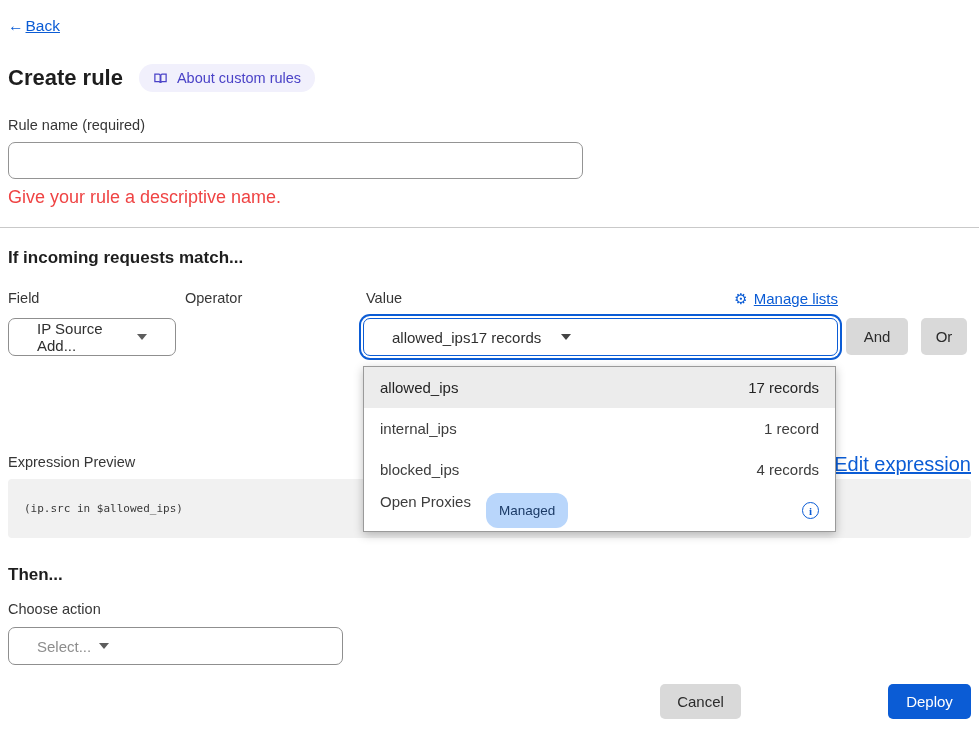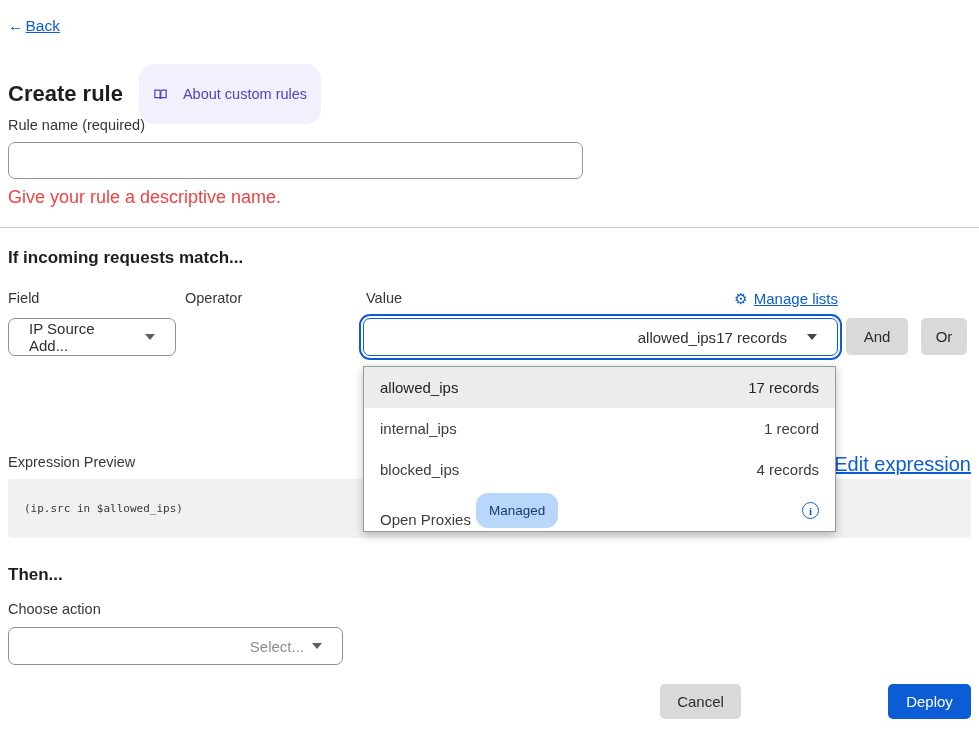--- a/index.html
+++ b/index.html
@@ -12,50 +12,50 @@
   body{margin:0;background:#fff;font-family:"Liberation Sans","DejaVu Sans",sans-serif;color:#2b2b2b;}
   .page{position:relative;width:979px;height:739px;background:#fff;overflow:hidden;}
 
   
   .back{position:absolute;left:8px;top:17px;font-size:15.5px;color:var(--accent);display:flex;align-items:center;gap:2px;cursor:pointer;text-decoration:none;}
   .back .label{text-decoration:underline;}
 
   
   .title-row{position:absolute;left:8px;top:64px;display:flex;align-items:center;gap:16px;}
   .page-title{margin:0;font-size:22px;font-weight:700;color:var(--text-dark);}
-  .badge-link{display:inline-flex;align-items:center;gap:15px;background:#f1f0fc;color:#4a42c7;border-radius:15px;padding:22px 14px;font-size:14.5px;cursor:pointer;}
+  .badge-link{display:inline-flex;align-items:center;gap:9px;background:#f1f0fc;color:#4a42c7;border-radius:15px;padding:6px 14px;font-size:14.5px;cursor:pointer;}
   .badge-link svg{width:15px;height:15px;stroke:#4a42c7;fill:none;stroke-width:2;}
 
   .form-label{position:absolute;font-size:14.5px;color:var(--text-mid);}
   .rule-name-input{position:absolute;left:8px;top:142px;width:575px;height:37px;border:1px solid #949494;border-radius:7px;font-size:15px;padding:0 10px;outline:none;background:#fff;}
   .helper{position:absolute;left:8px;top:187px;font-size:18px;color:#ef4444;}
 
   .divider{position:absolute;left:0;top:227px;width:979px;height:1px;background:#c9c9c9;}
 
   .section-heading{position:absolute;margin:0;font-size:17px;font-weight:700;color:var(--text-dark);}
 
   
-  .select{position:absolute;height:38px;border:1px solid var(--border-gray);border-radius:7px;background:#fff;display:flex;align-items:center;justify-content:flex-end;padding:0 20px;font-size:15px;color:#2f2f2f;cursor:pointer;}
+  .select{position:absolute;height:38px;border:1px solid var(--border-gray);border-radius:7px;background:#fff;display:flex;align-items:center;justify-content:flex-start;padding:0 28px;font-size:15px;color:#2f2f2f;cursor:pointer;}
   .caret{width:0;height:0;border-left:5px solid transparent;border-right:5px solid transparent;border-top:6px solid #5d5d5d;flex:none;margin-left:8px;}
   .select-right{display:flex;align-items:center;gap:12px;}
 
   .value-select{border:1px solid var(--accent);box-shadow:0 0 0 2px #fff,0 0 0 4px var(--accent);}
   .value-select .caret{border-top-color:#444;}
 
   .manage-lists{position:absolute;top:290px;right:141px;font-size:15px;color:var(--accent);display:flex;align-items:center;gap:6px;cursor:pointer;text-decoration:none;}
   .manage-lists .label{text-decoration:underline;}
   .gear{font-size:15px;line-height:1;}
 
   .gray-btn{position:absolute;height:37px;background:#d9d9d9;border:none;border-radius:5px;font-size:15px;color:#2b2b2b;font-family:inherit;display:flex;align-items:center;justify-content:center;cursor:pointer;}
 
   
   .dropdown{position:absolute;left:363px;top:366px;width:473px;background:#fff;border:1px solid #9a9a9a;box-shadow:0 3px 9px rgba(0,0,0,.25);z-index:5;}
   .dd-row{height:41px;display:flex;align-items:center;justify-content:space-between;padding:0 16px;font-size:15px;color:#3d3d3d;cursor:pointer;}
   .dd-row.highlighted{background:#ececec;color:#242424;}
-  .dd-left{display:flex;align-items:flex-end;gap:5px;}
+  .dd-left{display:flex;align-items:flex-start;gap:15px;}
   .managed-badge{background:#b9d6fb;color:#1b3a66;border-radius:12px;padding:10px 13px;font-size:13.5px;}
   .info-icon{width:17px;height:17px;border-radius:50%;border:1.5px solid var(--accent);color:var(--accent);font-size:11px;font-weight:700;display:flex;align-items:center;justify-content:center;font-family:"Liberation Serif",serif;cursor:pointer;}
 
   
   .edit-expression{position:absolute;top:453px;right:8px;font-size:20px;color:var(--accent);text-decoration:underline;cursor:pointer;}
   .expression-box{position:absolute;left:8px;top:479px;width:963px;height:59px;background:#f1f1f1;border-radius:4px;z-index:1;display:flex;align-items:center;padding:0 16px;}
   .expression-code{font-family:"DejaVu Sans Mono","Liberation Mono",monospace;font-size:11px;color:#3a3a3a;}
 
   .action-select{left:8px;top:627px;width:335px;}
   .placeholder{color:#8d8d8d;}

